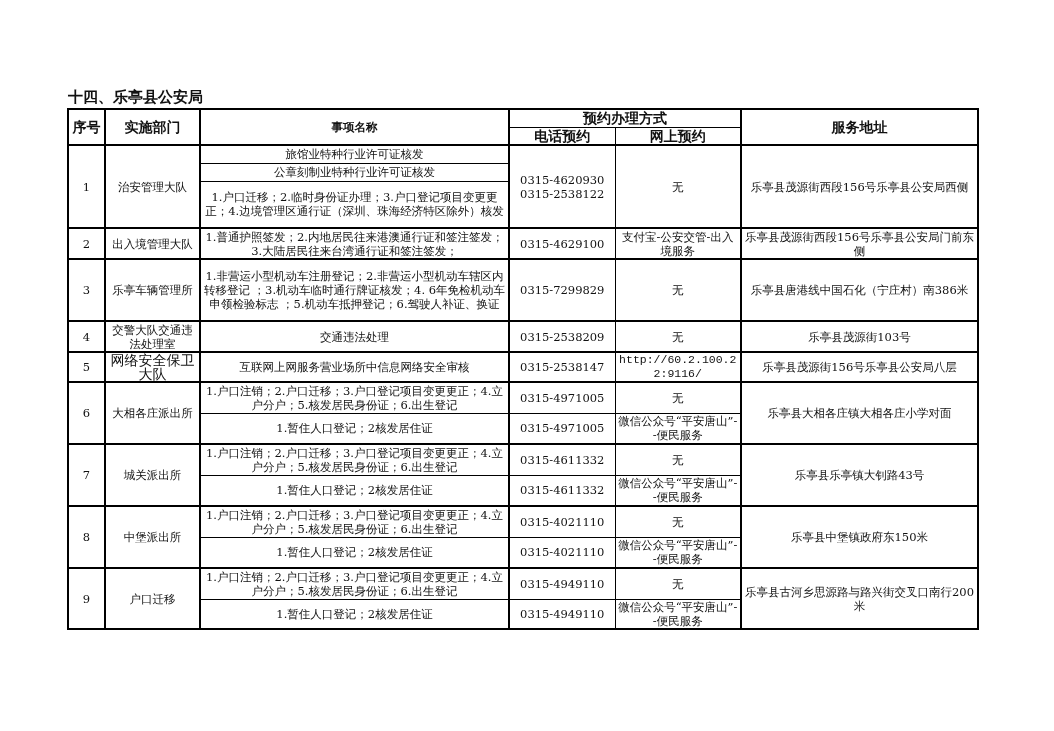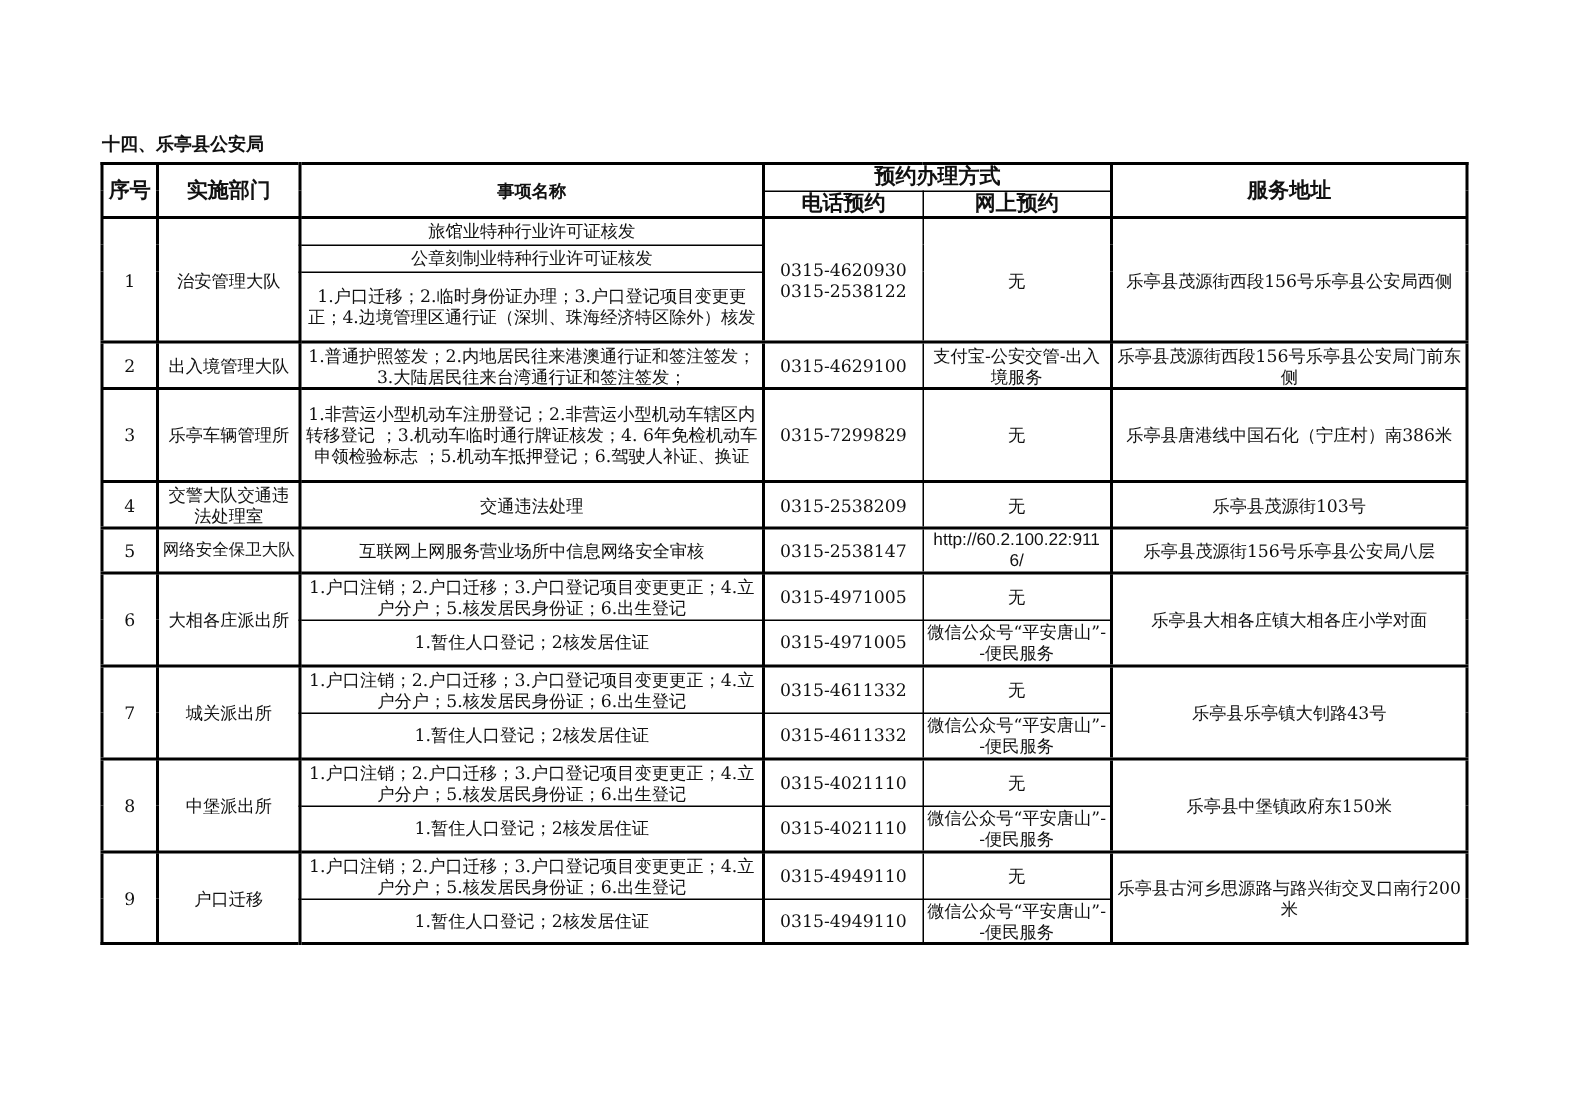--- a/index.html
+++ b/index.html
@@ -1,31 +1,31 @@
 <!DOCTYPE html>
 <html><head>
 <meta charset="utf-8">
 <style>
   html, body { margin:0; padding:0; background:#ffffff; }
   body { width:1054px; height:731px; position:relative; overflow:hidden;
          font-family: "DejaVu Serif", "Liberation Serif", serif; color:#111; }
-  .title { position:absolute; left:68px; top:88px; font-size:12px; font-weight:bold;
+  .title { position:absolute; left:68px; top:88px; font-size:15px; font-weight:bold;
            font-family:"DejaVu Sans","Liberation Sans",sans-serif; letter-spacing:0px; }
   table.grid { position:absolute; left:67px; top:108px; border-collapse:collapse;
                table-layout:fixed; width:910px; }
   table.grid td, table.grid th { border:1px solid #000; padding:0 2px; text-align:center;
       vertical-align:middle; font-size:11.5px; line-height:14px; overflow:hidden; font-weight:normal; }
   table.grid th { font-family:"DejaVu Sans","Liberation Sans",sans-serif; font-weight:bold; font-size:14px; }
   table.grid th.small { font-size:11.5px; }
   table.grid { border:2px solid #000; }
   .thick-b { border-bottom:2px solid #000 !important; }
   .thick-r { border-right:2px solid #000 !important; }
   .dept { font-size:12px;margin-left:20px; }
   .num { font-size:12px; }
-  .mono { font-family:Liberation Sans, sans-serif; font-size:11px; }
+  .mono { font-family:Liberation Mono, monospace; font-size:11px; }
 </style>
 </head>
 <body>
 
 <div class="title">十四、乐亭县公安局</div>
 
 <table class="grid">
   <colgroup>
     <col style="width:37px">
       <col style="width:95px">
@@ -89,21 +89,21 @@
       <td class="num thick-b thick-r">4</td>
       <td class="dept thick-b thick-r">交警大队交通违法处理室</td>
       <td class="thick-b thick-r">交通违法处理</td>
       <td class="thick-b">0315-2538209</td>
       <td class="thick-b thick-r">无</td>
       <td class="thick-b">乐亭县茂源街103号</td>
     </tr>
 
     <tr style="height:30px">
       <td class="num thick-b thick-r">5</td>
-      <td class="dept thick-b thick-r" style="font-size:11px">网络安全保卫大队</td>
+      <td class="dept thick-b thick-r" style="font-size:14px">网络安全保卫大队</td>
       <td class="thick-b thick-r">互联网上网服务营业场所中信息网络安全审核</td>
       <td class="thick-b">0315-2538147</td>
       <td class="thick-b thick-r mono" style="word-break:break-all">http://60.2.100.22:9116/</td>
       <td class="thick-b">乐亭县茂源街156号乐亭县公安局八层</td>
     </tr>
 
     <tr style="height:31px">
       <td rowspan="2" class="num thick-b thick-r">6</td>
       <td rowspan="2" class="dept thick-b thick-r">大相各庄派出所</td>
       <td class="thick-r">1.户口注销；2.户口迁移；3.户口登记项目变更更正；4.立户分户；5.核发居民身份证；6.出生登记</td>

